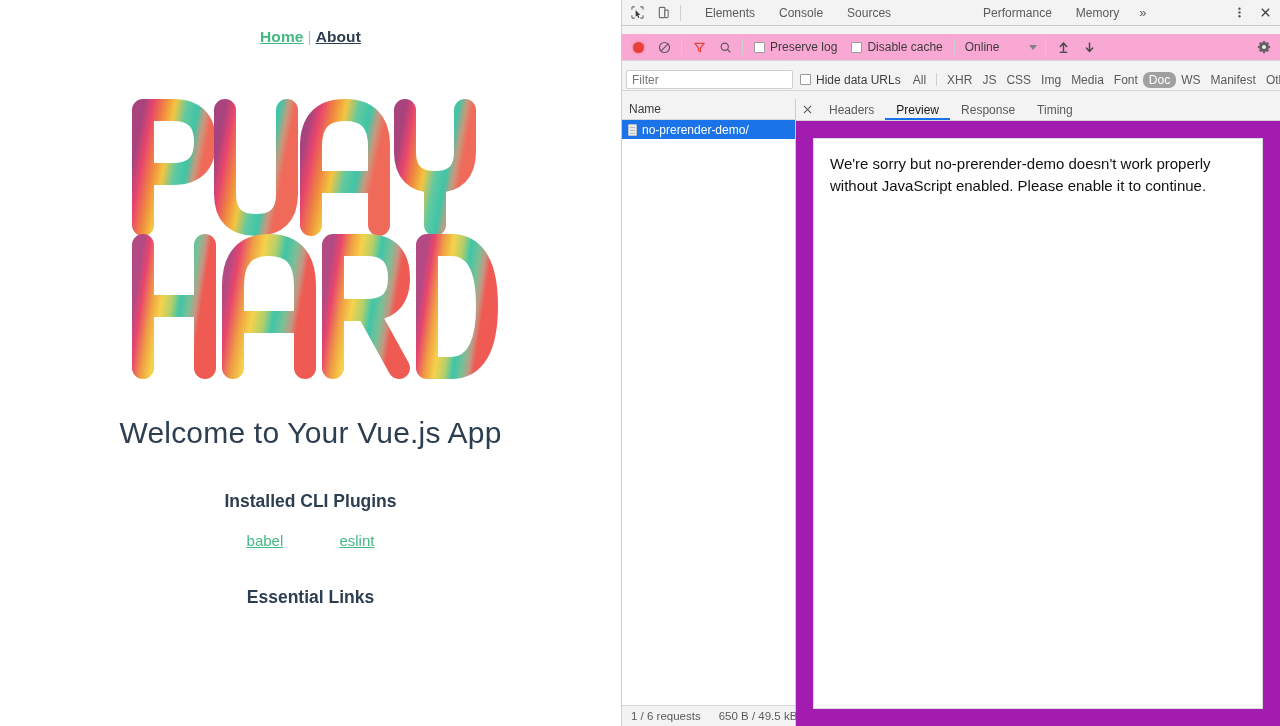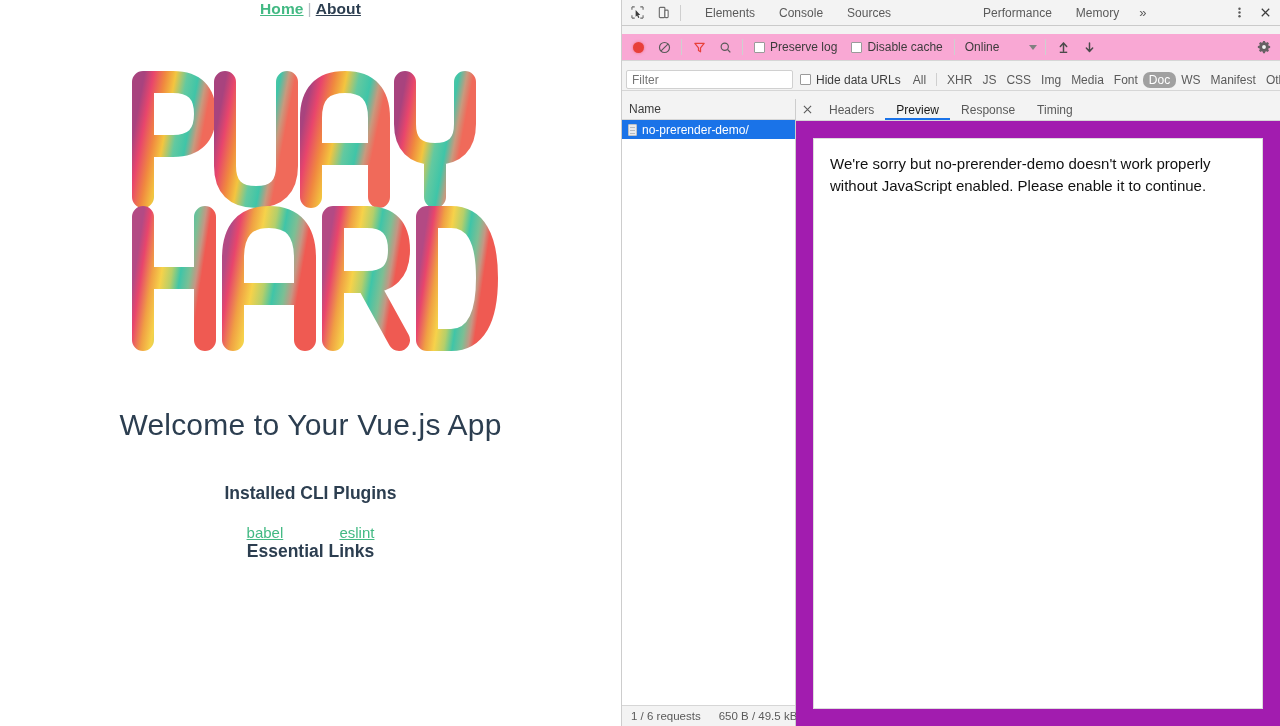--- a/index.html
+++ b/index.html
@@ -11,40 +11,40 @@
   }
   #root { position: relative; width: 1280px; height: 726px; display: flex; }
 
   
   #page-pane {
     width: 621px; height: 726px;
     background: #fff;
     overflow: hidden;
     position: relative;
   }
-  .page-inner { width: 621px; text-align: center; }
+  .page-inner { width: 621px; padding-top: 28px; text-align: center; }
 
   .nav {
     font-size: 15.5px;
     font-weight: bold;
     letter-spacing: .1px;
     color: #2c3e50;
     padding-bottom: 6px;
   }
   .nav a { text-decoration: underline; cursor: pointer; }
   .nav .home { color: #42b983; }
   .nav .about { color: #2c3e50; }
   .nav .sep { color: #b9c0c6; font-weight: normal; padding: 0 4px; text-decoration: none; display: inline-block; }
 
   
   .logo-wrap { margin-top: 38px; display: flex; justify-content: center; }
   .logo { width: 380px; height: 290px; display: block; }
 
   h1.welcome {
-    margin-top: 56px;
+    margin-top: 36px;
     font-size: 30px;
     font-weight: 400;
     color: #2c3e50;
     letter-spacing: .2px;
   }
   p.lede {
     margin-top: 28px;
     font-size: 15.5px;
     line-height: 1.42;
     color: #4a5560;
@@ -57,21 +57,21 @@
     font-weight: bold;
     color: #2c3e50;
   }
   ul.links {
     list-style: none;
     margin-top: 20px;
     font-size: 15px;
   }
   ul.links li { display: inline-block; margin: 0 26px; }
   ul.links a { color: #42b983; text-decoration: underline; }
-  h3.section2 { font-size: 17.5px; font-weight: bold; color: #2c3e50; }
+  h3.section2 { margin-top: 38px; font-size: 17.5px; font-weight: bold; color: #2c3e50; }
 
   
   #devtools {
     width: 659px; height: 726px;
     background: #f3f3f3;
     border-left: 1px solid #cdcdcd;
     display: flex; flex-direction: column;
     font-size: 12px;
     color: #5a5a5a;
     gap: 8px;

